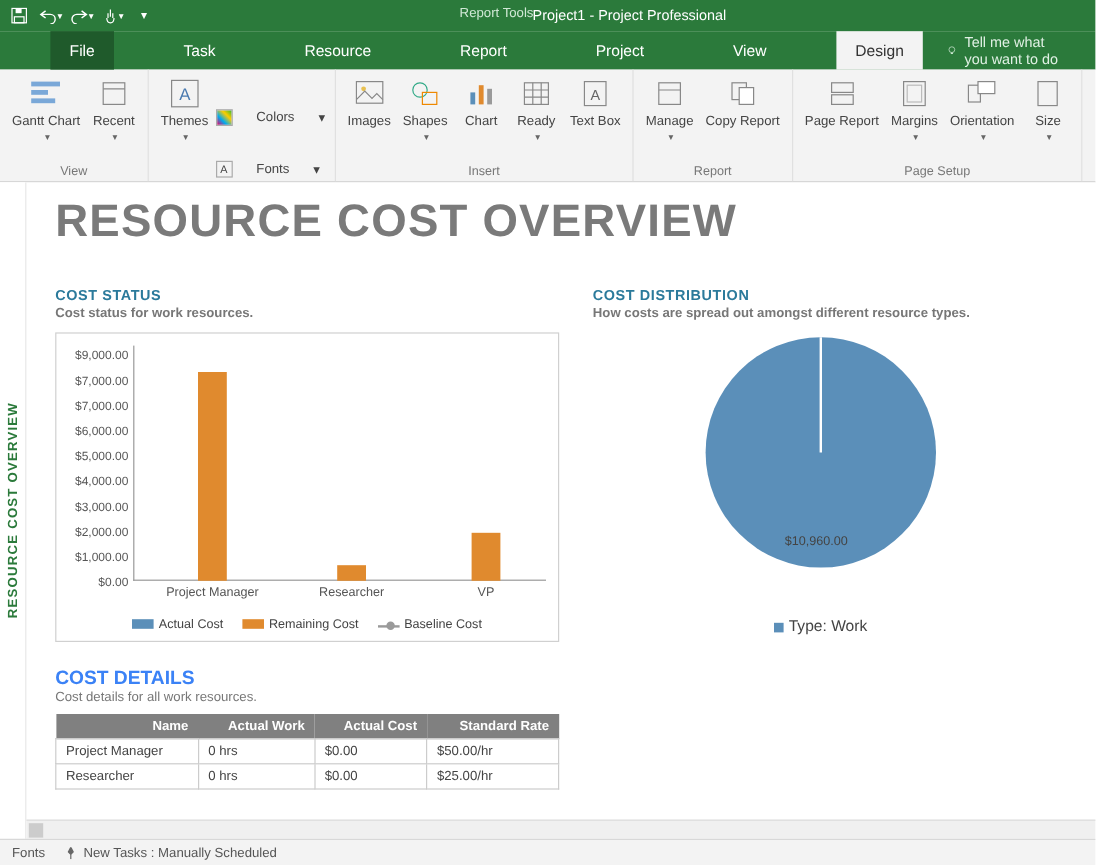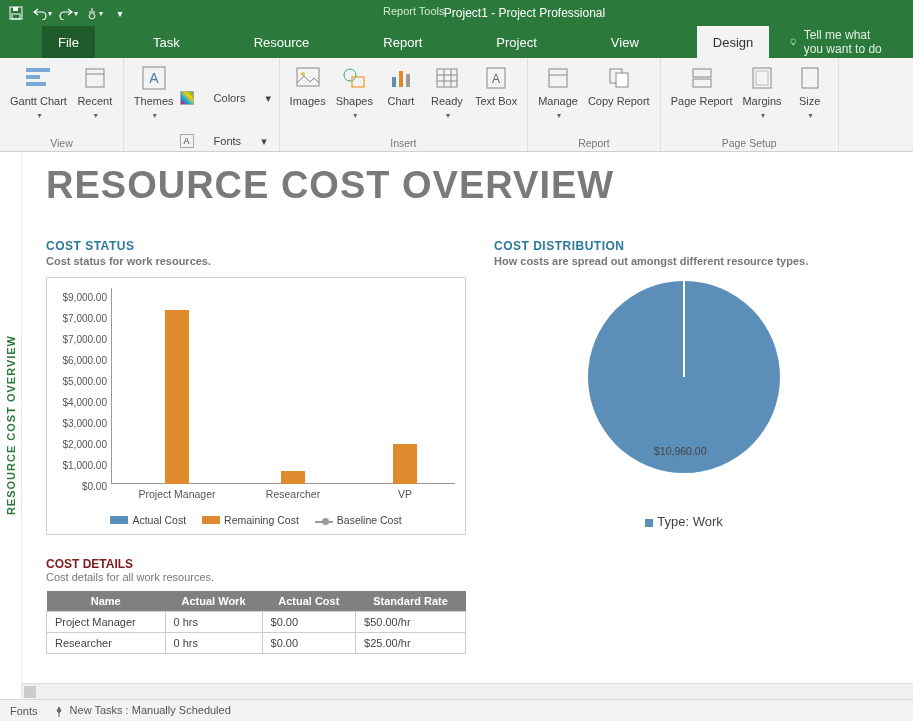--- a/index.html
+++ b/index.html
@@ -58,21 +58,21 @@
 
 
 .pie-svg { display: block; margin: 0 auto; }
 .pie-label { position: absolute; font-size: 10.5px; color: #444; }
 .pie-legend { position: absolute; bottom: 6px; left: 0; right: 0; text-align: center; font-size: 13px; color: #444; }
 .pie-legend .sw { width: 8px; height: 8px; display: inline-block; background:#5b8fb9; margin-right:4px; vertical-align:middle;}
 
 
 .details { margin-top: 22px; width: 420px; }
 .details table { width: 100%; border-collapse: collapse; font-size: 11px; }
-.details th { background: #808080; color: #fff; text-align: center; padding: 4px 8px; font-weight: 600; }
+.details th { background: #808080; color: #fff; text-align: right; padding: 4px 8px; font-weight: 600; }
 .details td { border: 1px solid #ccc; padding: 4px 8px; color: #444; }
 
 
 .hscroll { position: absolute; left: 22px; right: 0; bottom: 0; height: 16px; background: #f0f0f0; border-top: 1px solid #ddd; }
 .hscroll .thumb { position:absolute; left:2px; width:12px; height:12px; top:2px; background:#ccc; }
 
 
 .statusbar { position: absolute; left: 0; right: 0; bottom: 0; height: 22px; background: #f3f3f3; border-top: 1px solid #d8d8d8; display: flex; align-items: center; font-size: 11px; color: #555; gap: 16px; padding: 0 10px; }
 .pin { width:10px; height:10px; }
 </style>
@@ -272,20 +272,30 @@
           <span>Page Report</span>
         </div>
       <div class="rbtn">
           <div class="ico">
             <svg width="20" height="22" viewBox="0 0 20 22">
               <rect x="1" y="1" width="18" height="20" fill="none" stroke="#888"></rect>
               <rect x="4" y="4" width="12" height="14" fill="none" stroke="#bbb"></rect>
             </svg>
           </div>
           <span>Margins</span>
+          <span class="caret"></span>
+        </div>
+      <div class="rbtn">
+          <div class="ico">
+            <svg width="24" height="22" viewBox="0 0 24 22">
+              <rect x="1" y="4" width="10" height="14" fill="none" stroke="#888"></rect>
+              <rect x="9" y="1" width="14" height="10" fill="#fff" stroke="#888"></rect>
+            </svg>
+          </div>
+          <span>Orientation</span>
           <span class="caret"></span>
         </div>
       <div class="rbtn">
           <div class="ico">
             <svg width="18" height="22" viewBox="0 0 18 22">
               <rect x="1" y="1" width="16" height="20" fill="none" stroke="#888"></rect>
             </svg>
           </div>
           <span>Size</span>
           <span class="caret"></span>
@@ -356,21 +366,21 @@
             <circle cx="110" cy="100" r="96" fill="#5b8fb9"></circle>
             <line x1="110" y1="100" x2="110" y2="4" stroke="#fff" stroke-width="2"></line>
           </svg>
           <div class="pie-label" style="left:160px; top:168px;">$10,960.00</div>
           <div class="pie-legend"><span class="sw"></span><span>Type: Work</span></div>
         </div>
       </div>
     </div>
 
     <div class="details">
-      <h3 style="font-size:12px;font-weight:700;color:#7f1d1d;">COST DETAILS</h3>
+      <h3 style="font-size:16px;font-weight:700;color:#3b82f6;">COST DETAILS</h3>
       <div class="sub" style="font-size:11px;color:#777;margin-bottom:8px;">Cost details for all work resources.</div>
       <table>
         <thead>
             <tr>
           <th>Name</th>
           <th>Actual Work</th>
           <th>Actual Cost</th>
           <th>Standard Rate</th>
         </tr>
           </thead>

